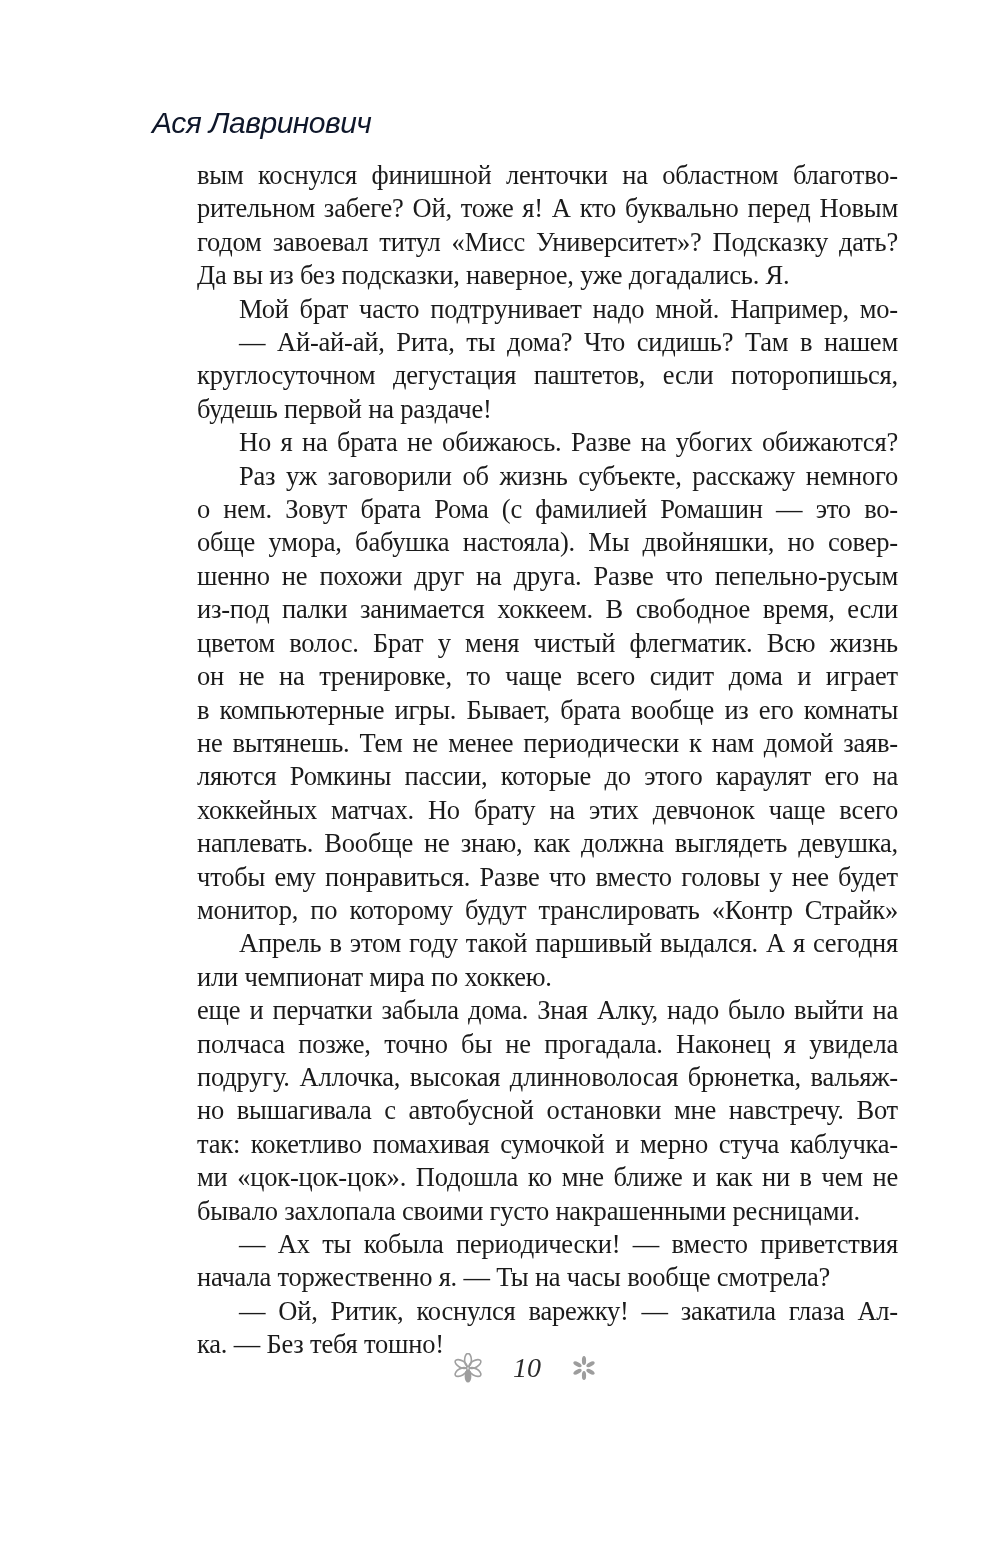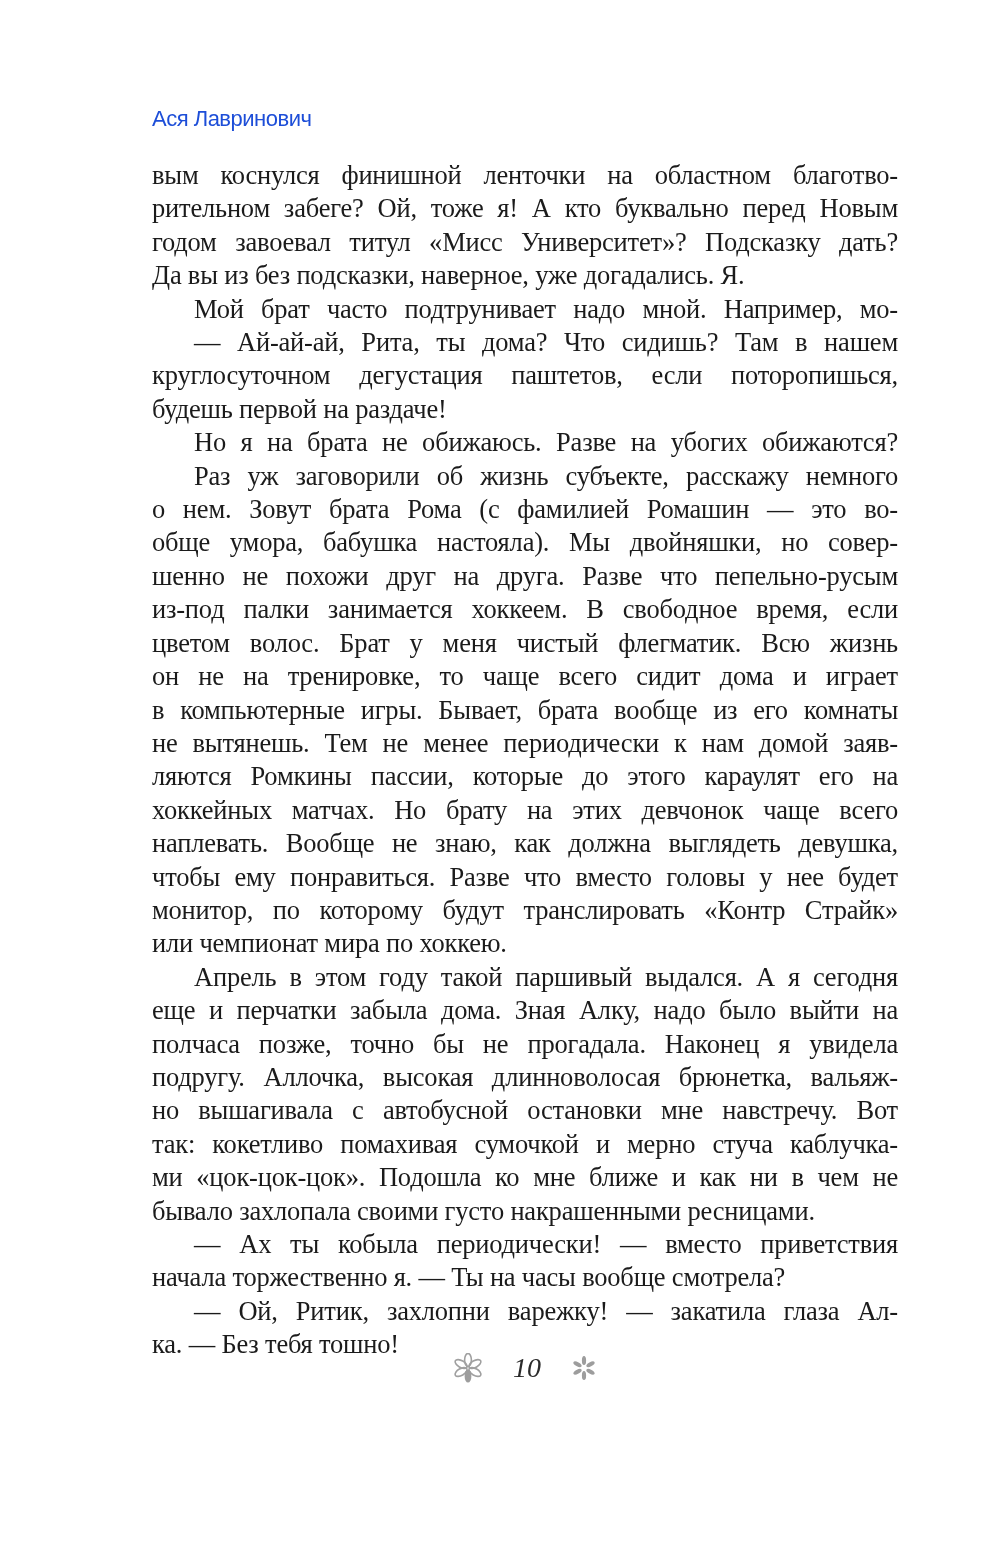--- a/index.html
+++ b/index.html
@@ -14,37 +14,39 @@
     background: #ffffff;
     overflow: hidden;
     font-family: "Liberation Serif", serif;
     color: #1b1b1b;
   }
   .running-header {
     position: absolute;
     left: 152px;
     top: 106px;
     font-family: "Liberation Sans", sans-serif;
-    font-size: 22px;
+    font-style: italic;
+    font-size: 30px;
     letter-spacing: -0.5px;
-    color: #1d4ed8;
+    color: #0f172a;
     white-space: nowrap;
   }
   .body-text {
     position: absolute;
     left: 152px;
     top: 159px;
     width: 746px;
     font-size: 26.5px;
     line-height: 33.4px;
     letter-spacing: -0.2px;
   }
   .ln {
     white-space: nowrap;
     text-align: left;
+    margin-left: 45px;
   }
   .ln.j {
     white-space: normal;
     text-align: justify;
     text-align-last: justify;
   }
   .ln.ind {
     text-indent: 42px;
   }
   .footer {
@@ -96,32 +98,32 @@
     <div class="ln j">из-под палки занимается хоккеем. В свободное время, если</div>
     <div class="ln j">цветом волос. Брат у меня чистый флегматик. Всю жизнь</div>
     <div class="ln j">он не на тренировке, то чаще всего сидит дома и играет</div>
     <div class="ln j">в компьютерные игры. Бывает, брата вообще из его комнаты</div>
     <div class="ln j">не вытянешь. Тем не менее периодически к нам домой заяв-</div>
     <div class="ln j">ляются Ромкины пассии, которые до этого караулят его на</div>
     <div class="ln j">хоккейных матчах. Но брату на этих девчонок чаще всего</div>
     <div class="ln j">наплевать. Вообще не знаю, как должна выглядеть девушка,</div>
     <div class="ln j">чтобы ему понравиться. Разве что вместо головы у нее будет</div>
     <div class="ln j">монитор, по которому будут транслировать «Контр Страйк»</div>
+    <div class="ln j ind">Апрель в этом году такой паршивый выдался. А я сегодня</div>
     <div class="ln">или чемпионат мира по хоккею.</div>
-    <div class="ln j ind">Апрель в этом году такой паршивый выдался. А я сегодня</div>
     <div class="ln j">еще и перчатки забыла дома. Зная Алку, надо было выйти на</div>
     <div class="ln j">полчаса позже, точно бы не прогадала. Наконец я увидела</div>
     <div class="ln j">подругу. Аллочка, высокая длинноволосая брюнетка, вальяж-</div>
     <div class="ln j">но вышагивала с автобусной остановки мне навстречу. Вот</div>
     <div class="ln j">так: кокетливо помахивая сумочкой и мерно стуча каблучка-</div>
     <div class="ln j">ми «цок-цок-цок». Подошла ко мне ближе и как ни в чем не</div>
     <div class="ln">бывало захлопала своими густо накрашенными ресницами.</div>
     <div class="ln j ind">— Ах ты кобыла периодически! — вместо приветствия</div>
     <div class="ln">начала торжественно я. — Ты на часы вообще смотрела?</div>
-    <div class="ln j ind">— Ой, Ритик, захлопни варежку! — закатила глаза Ал-</div>
+    <div class="ln j ind">— Ой, Ритик, коснулся варежку! — закатила глаза Ал-</div>
     <div class="ln">ка. — Без тебя тошно!</div>
   </div>
 
   <div class="footer">
     <span class="orn">
       <svg width="30" height="30" viewBox="-15 -15 30 30">
         <g fill="none" stroke="#a0a0a0" stroke-width="1.6">
           <ellipse cx="0" cy="-8" rx="3.4" ry="6.6" transform="rotate(0)"></ellipse>
           <ellipse cx="0" cy="-8" rx="3.4" ry="6.6" transform="rotate(60)"></ellipse>
           <ellipse cx="0" cy="-8" rx="3.4" ry="6.6" transform="rotate(120)"></ellipse>

